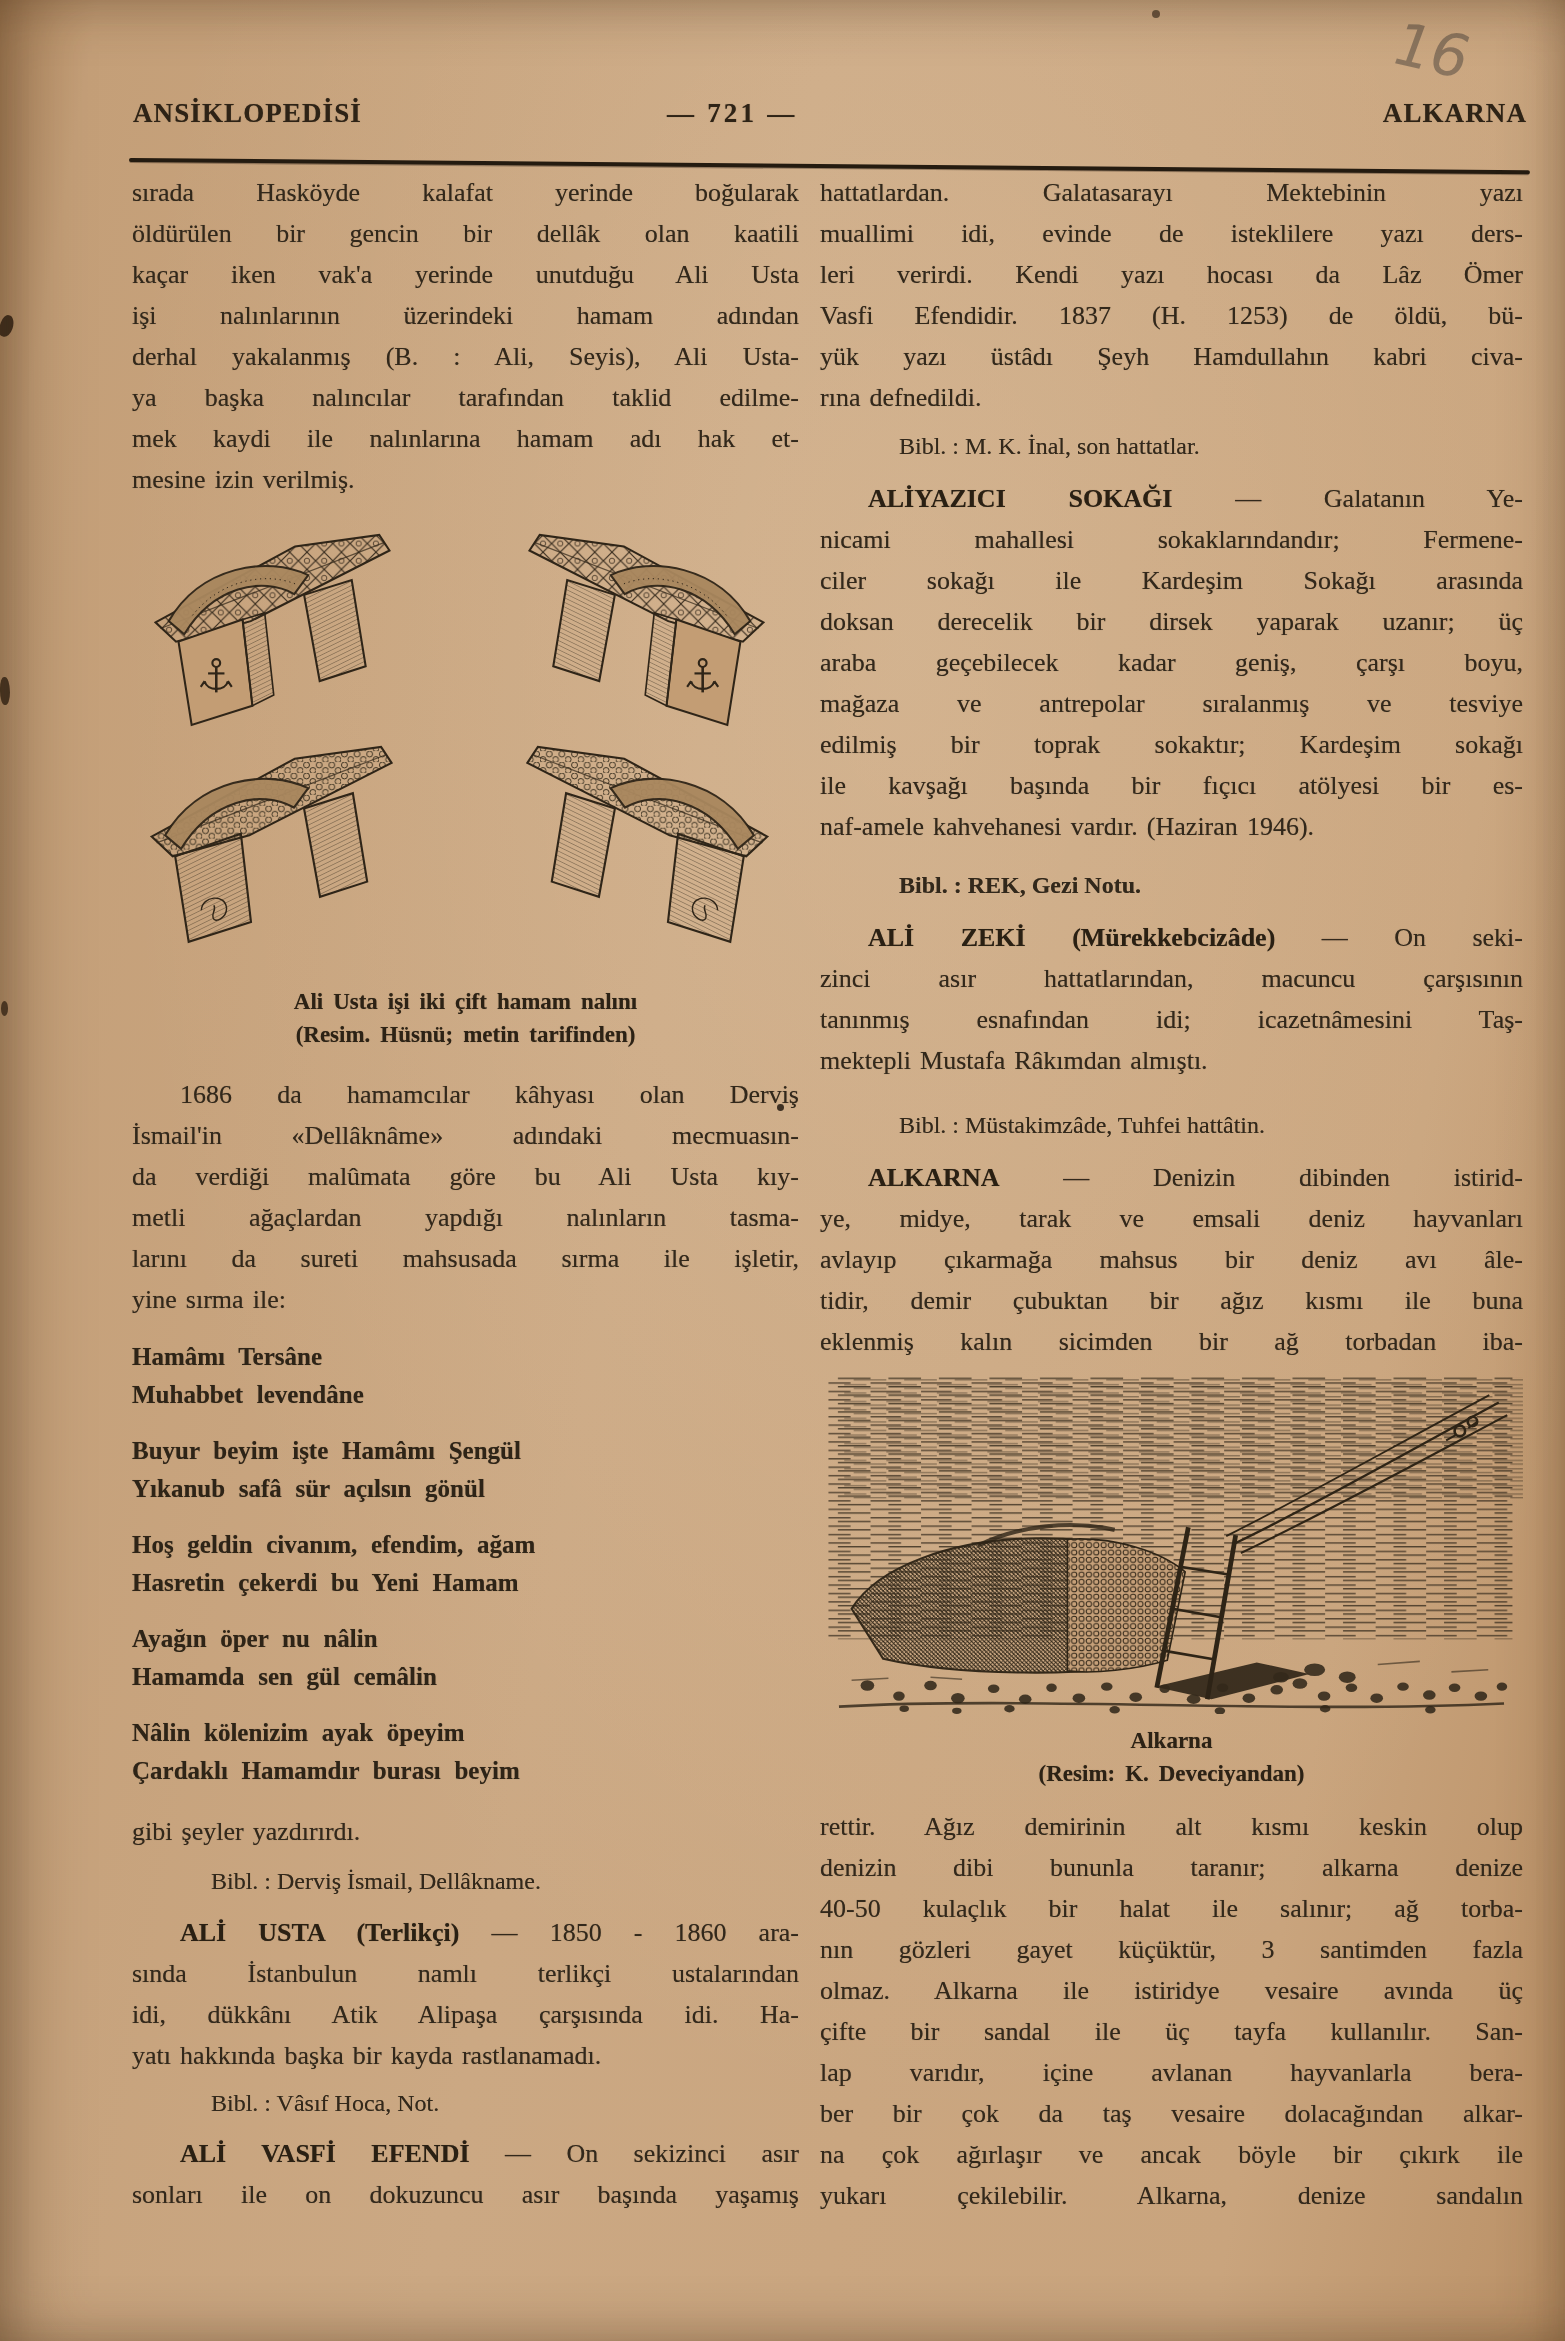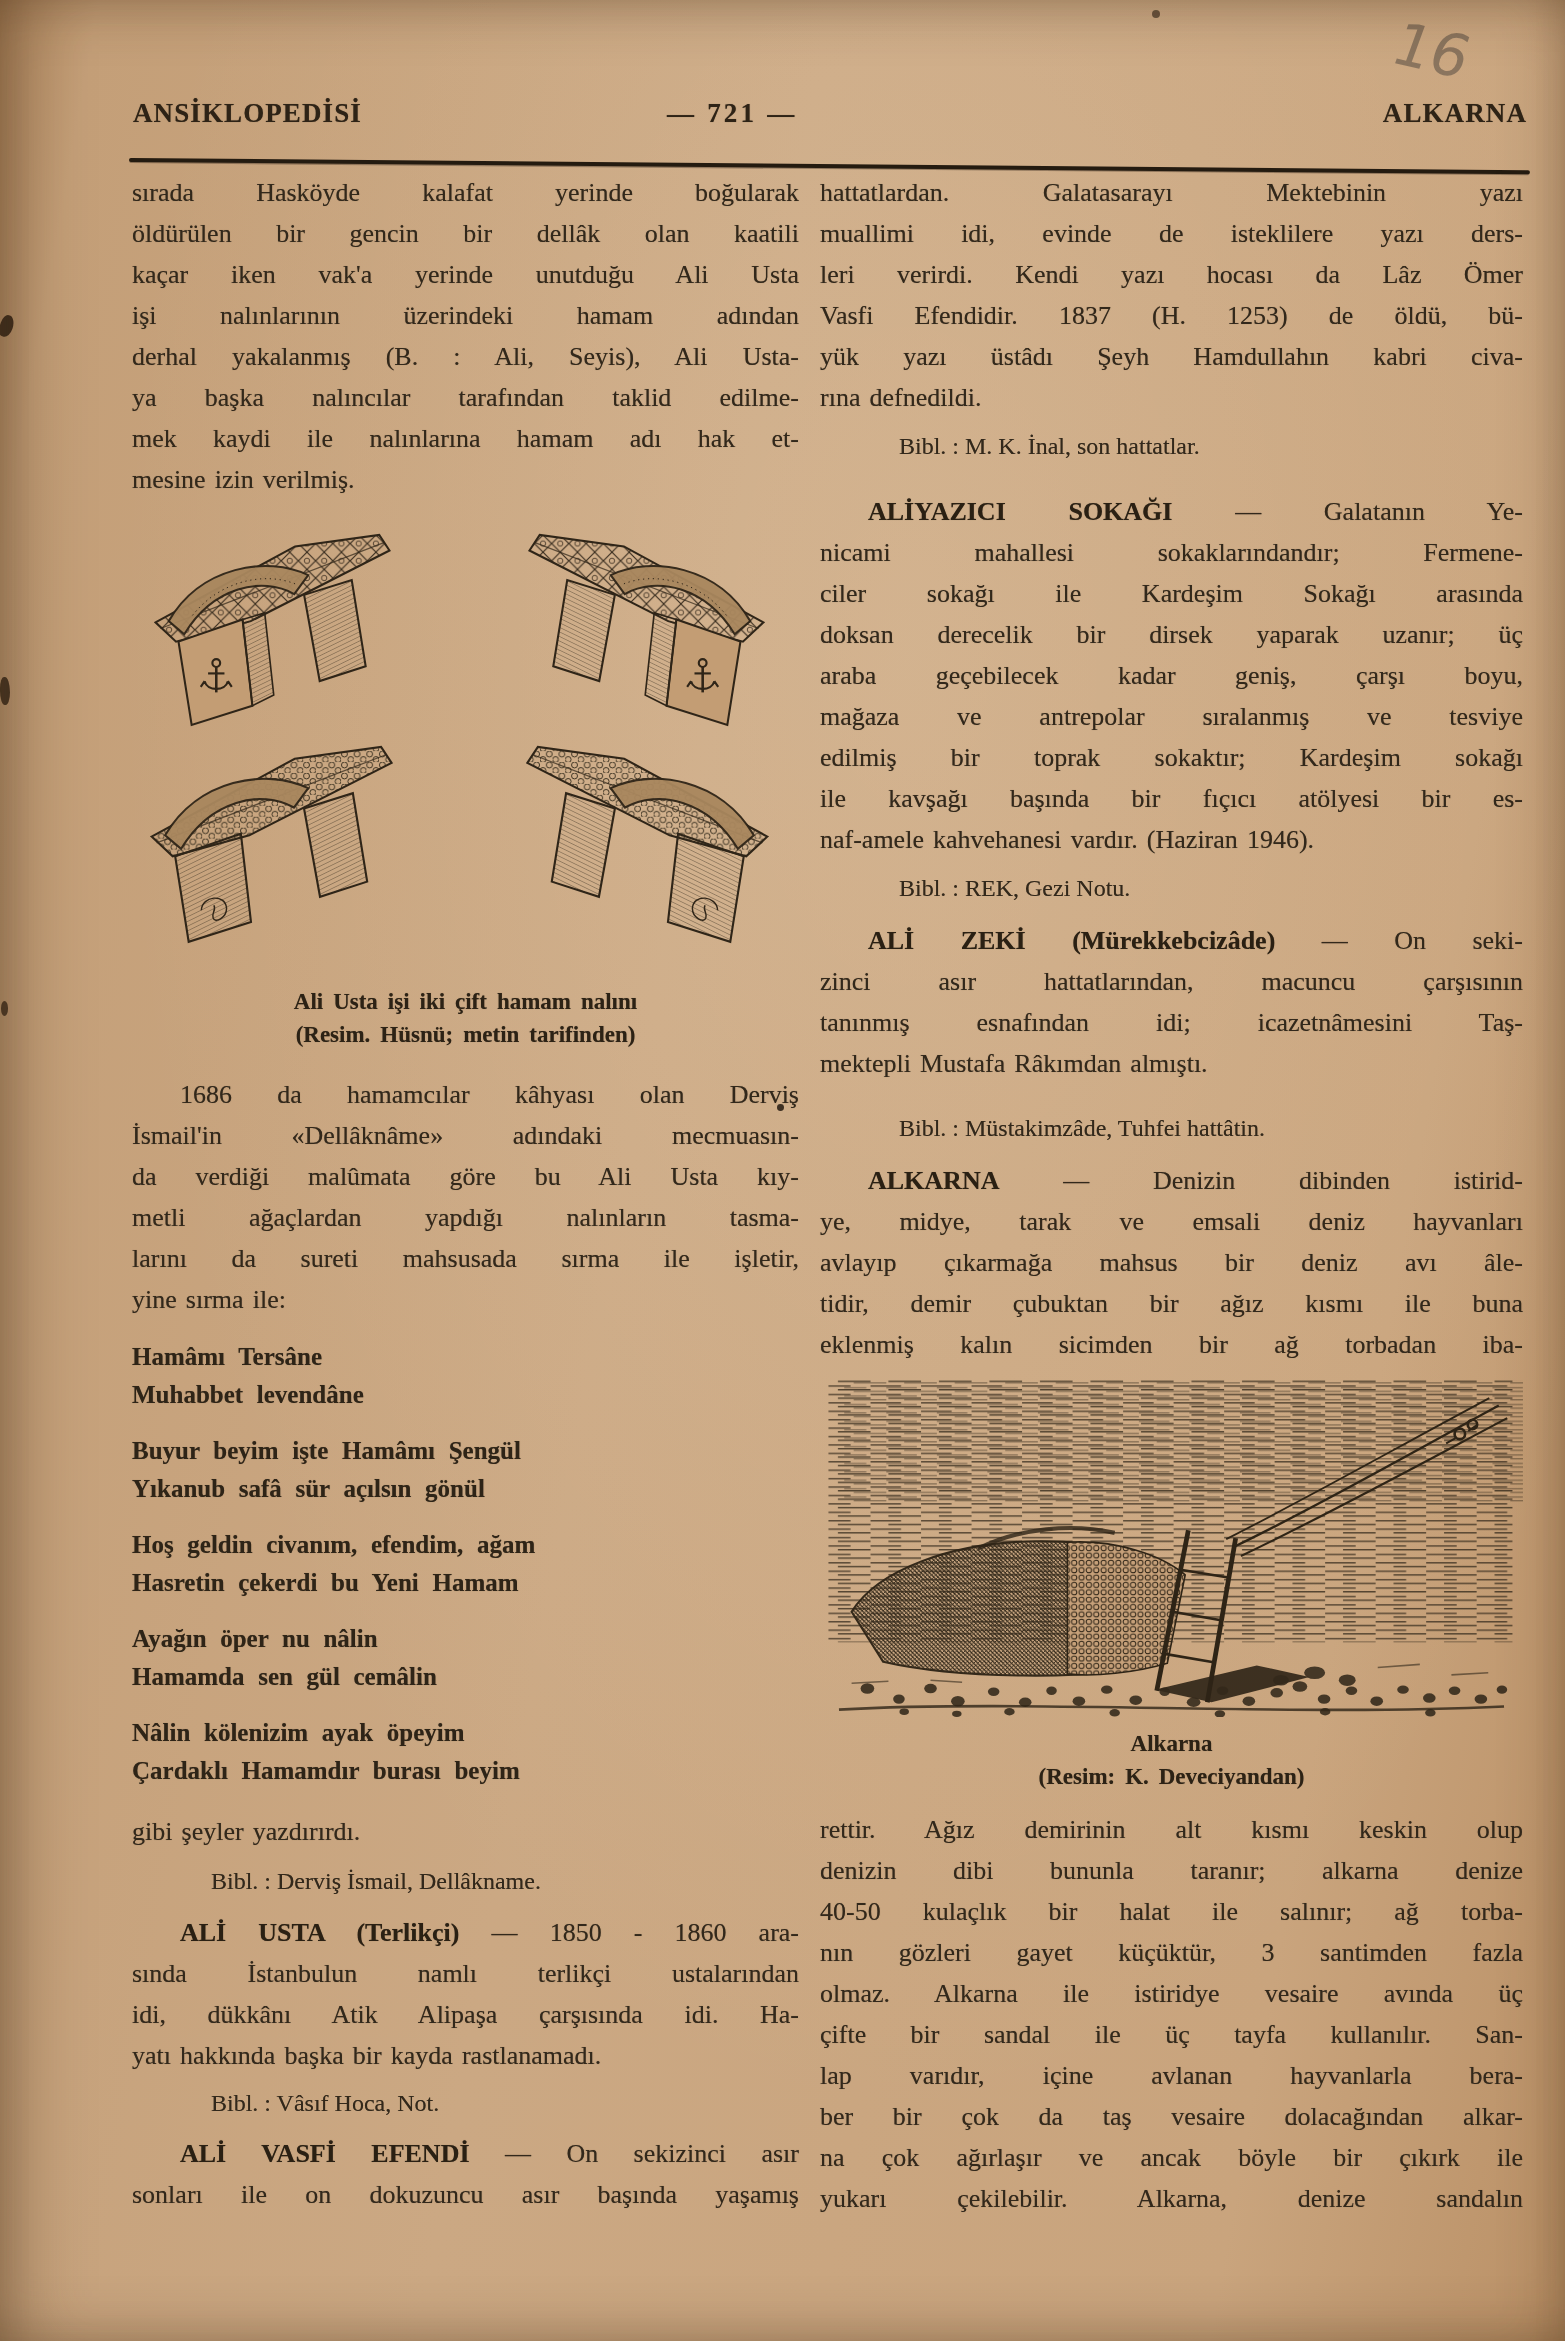--- a/index.html
+++ b/index.html
@@ -190,37 +190,37 @@
         <div class="tline">hattatlardan. Galatasarayı Mektebinin yazı</div>
         <div class="tline">muallimi idi, evinde de isteklilere yazı ders-</div>
         <div class="tline">leri verirdi. Kendi yazı hocası da Lâz Ömer</div>
         <div class="tline">Vasfi Efendidir. 1837 (H. 1253) de öldü, bü-</div>
         <div class="tline">yük yazı üstâdı Şeyh Hamdullahın kabri civa-</div>
         <div class="tline">rına defnedildi.</div>
       </div>
 
     <div class="bibl" style="margin-top:11.6px;">Bibl. : M. K. İnal, son hattatlar.</div>
 
-    <div style="margin-top:29px;">
+    <div style="margin-top:16px;">
       <div class="hline">
         <span class="bd">ALİYAZICI SOKAĞI</span><span> — Galatanın Ye-</span>
       </div>
       <div class="jp">
           <div class="tline">nicami mahallesi sokaklarındandır; Fermene-</div>
           <div class="tline">ciler sokağı ile Kardeşim Sokağı arasında</div>
           <div class="tline">doksan derecelik bir dirsek yaparak uzanır; üç</div>
           <div class="tline">araba geçebilecek kadar geniş, çarşı boyu,</div>
           <div class="tline">mağaza ve antrepolar sıralanmış ve tesviye</div>
           <div class="tline">edilmiş bir toprak sokaktır; Kardeşim sokağı</div>
           <div class="tline">ile kavşağı başında bir fıçıcı atölyesi bir es-</div>
           <div class="tline">naf-amele kahvehanesi vardır. (Haziran 1946).</div>
         </div>
     </div>
 
-    <div class="bibl" style="margin-top:12px;">Bibl. : REK, Gezi Notu.</div>
+    <div class="bibl" style="margin-top:22px;font-weight:bold;">Bibl. : REK, Gezi Notu.</div>
 
     <div style="margin-top:16px;">
       <div class="hline">
         <span class="bd">ALİ ZEKİ (Mürekkebcizâde)</span><span> — On seki-</span>
       </div>
       <div class="jp">
           <div class="tline">zinci asır hattatlarından, macuncu çarşısının</div>
           <div class="tline">tanınmış esnafından idi; icazetnâmesini Taş-</div>
           <div class="tline">mektepli Mustafa Râkımdan almıştı.</div>
         </div>

